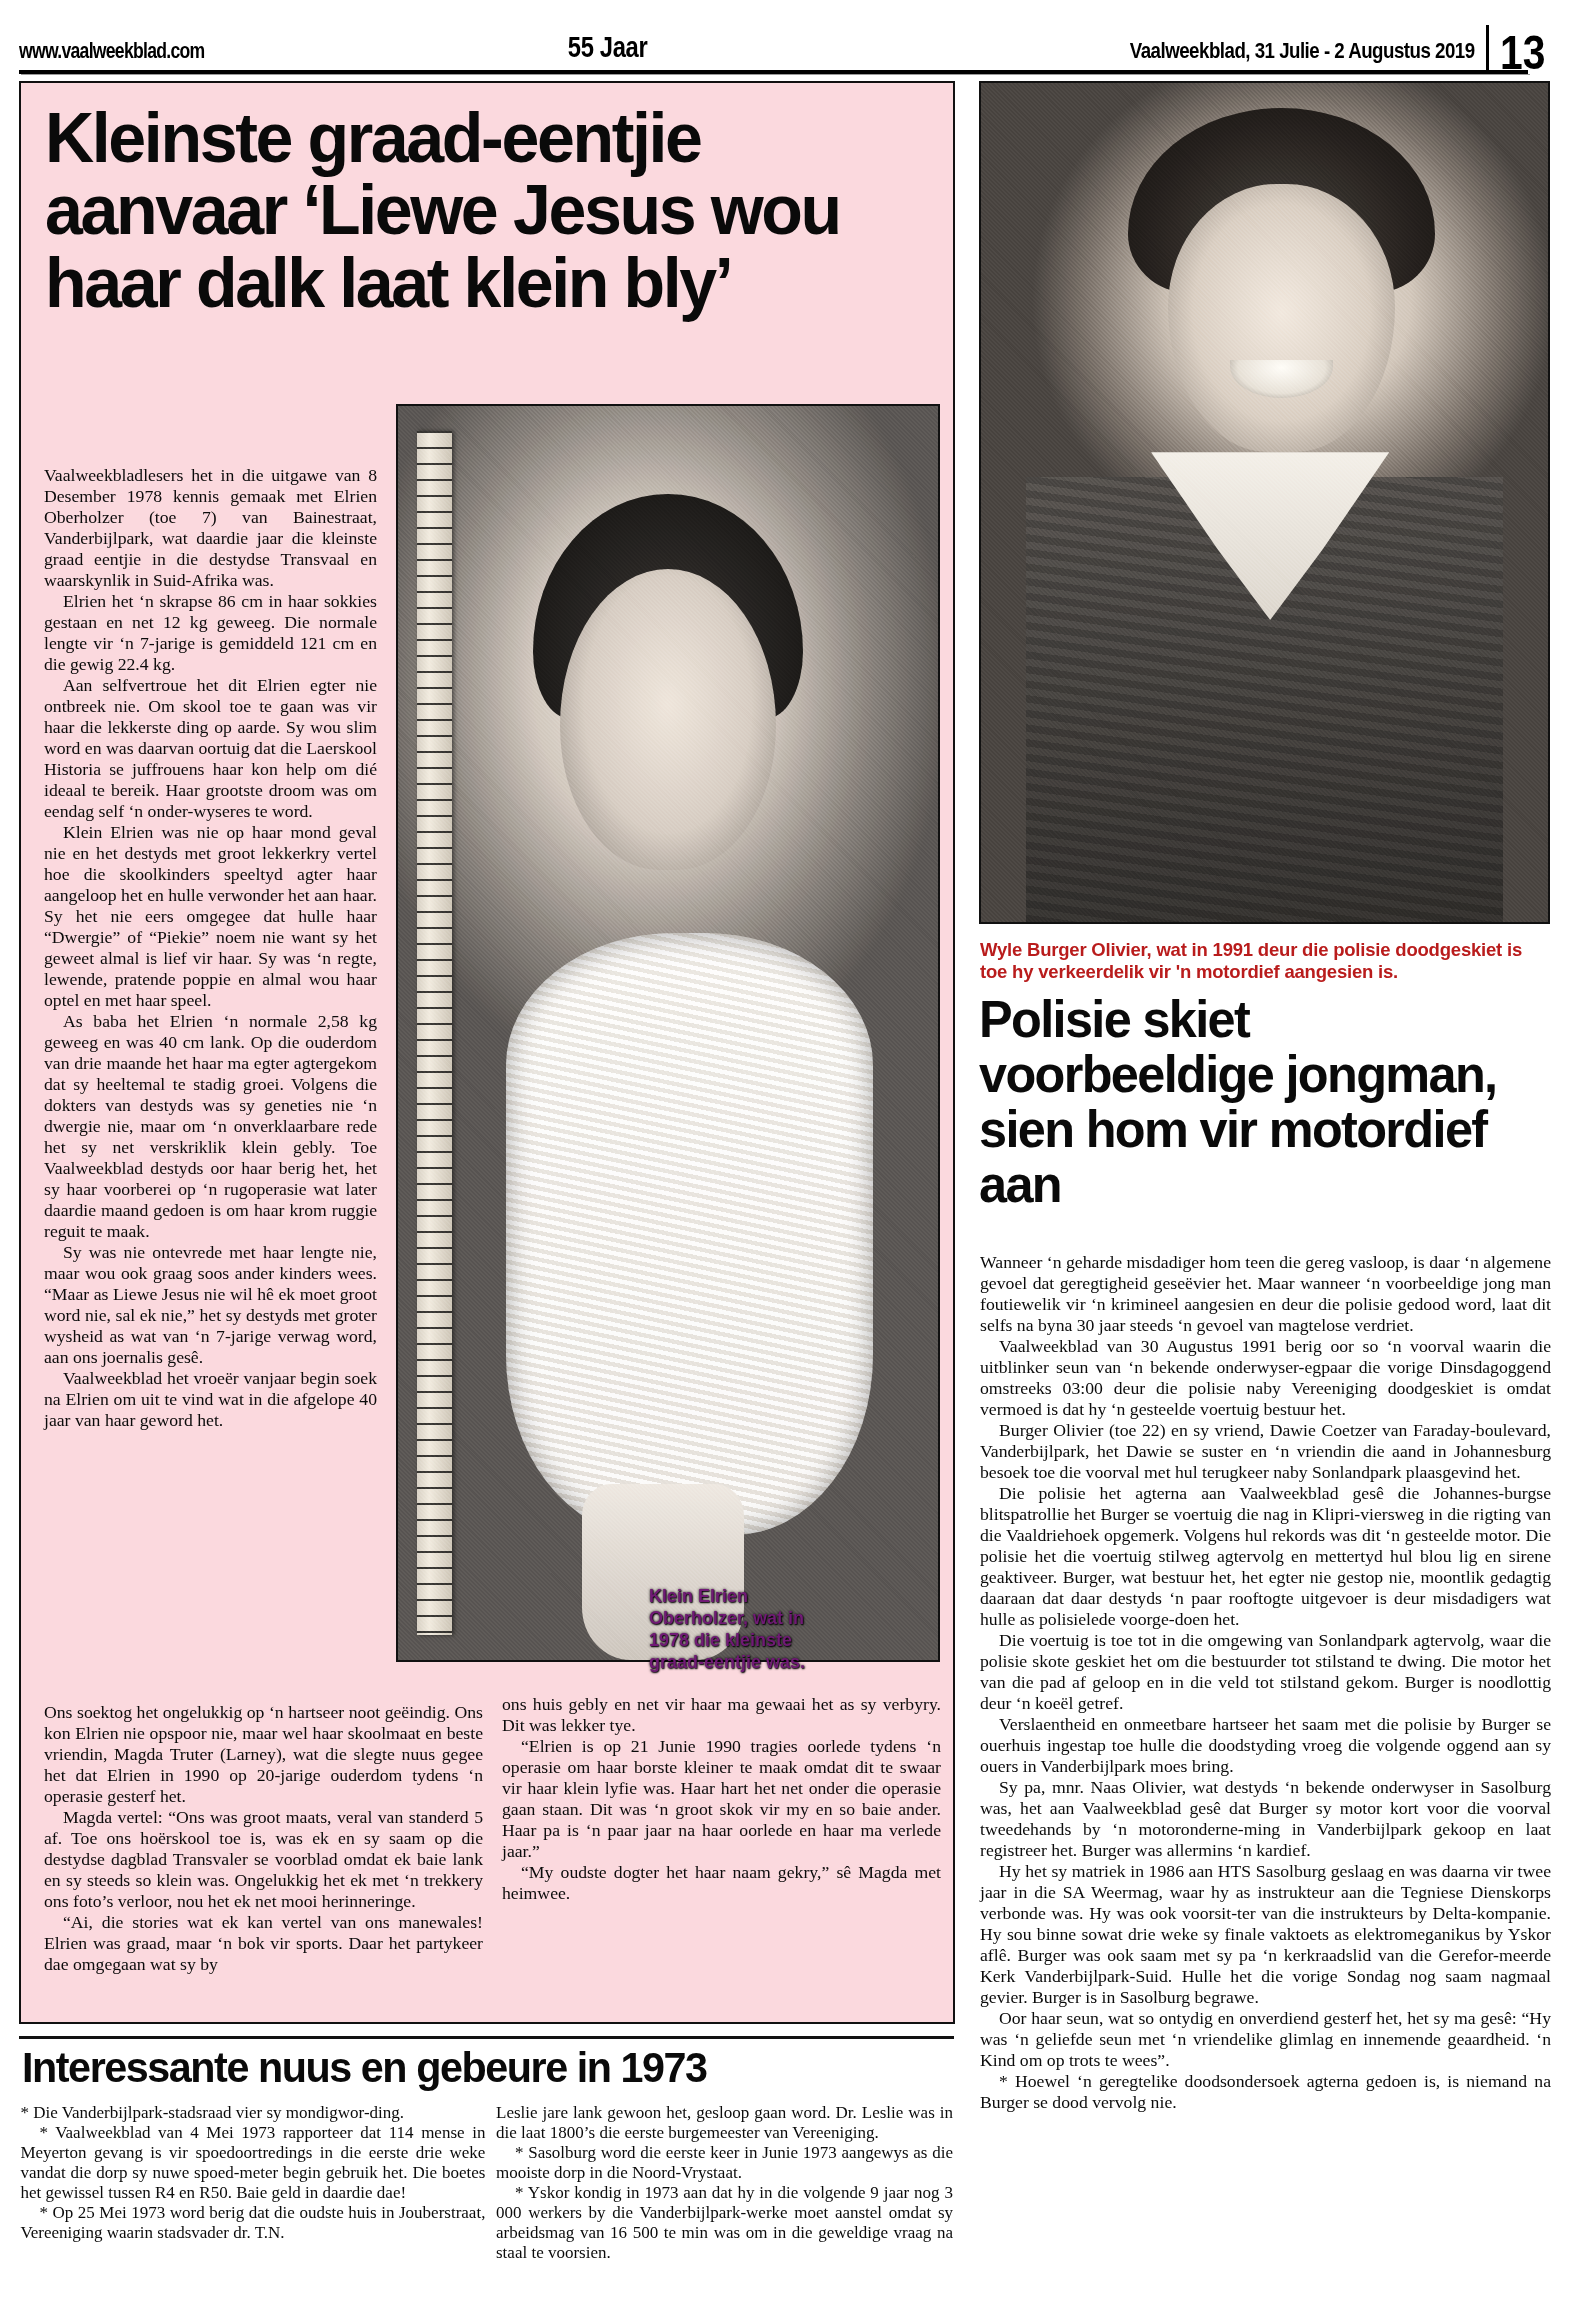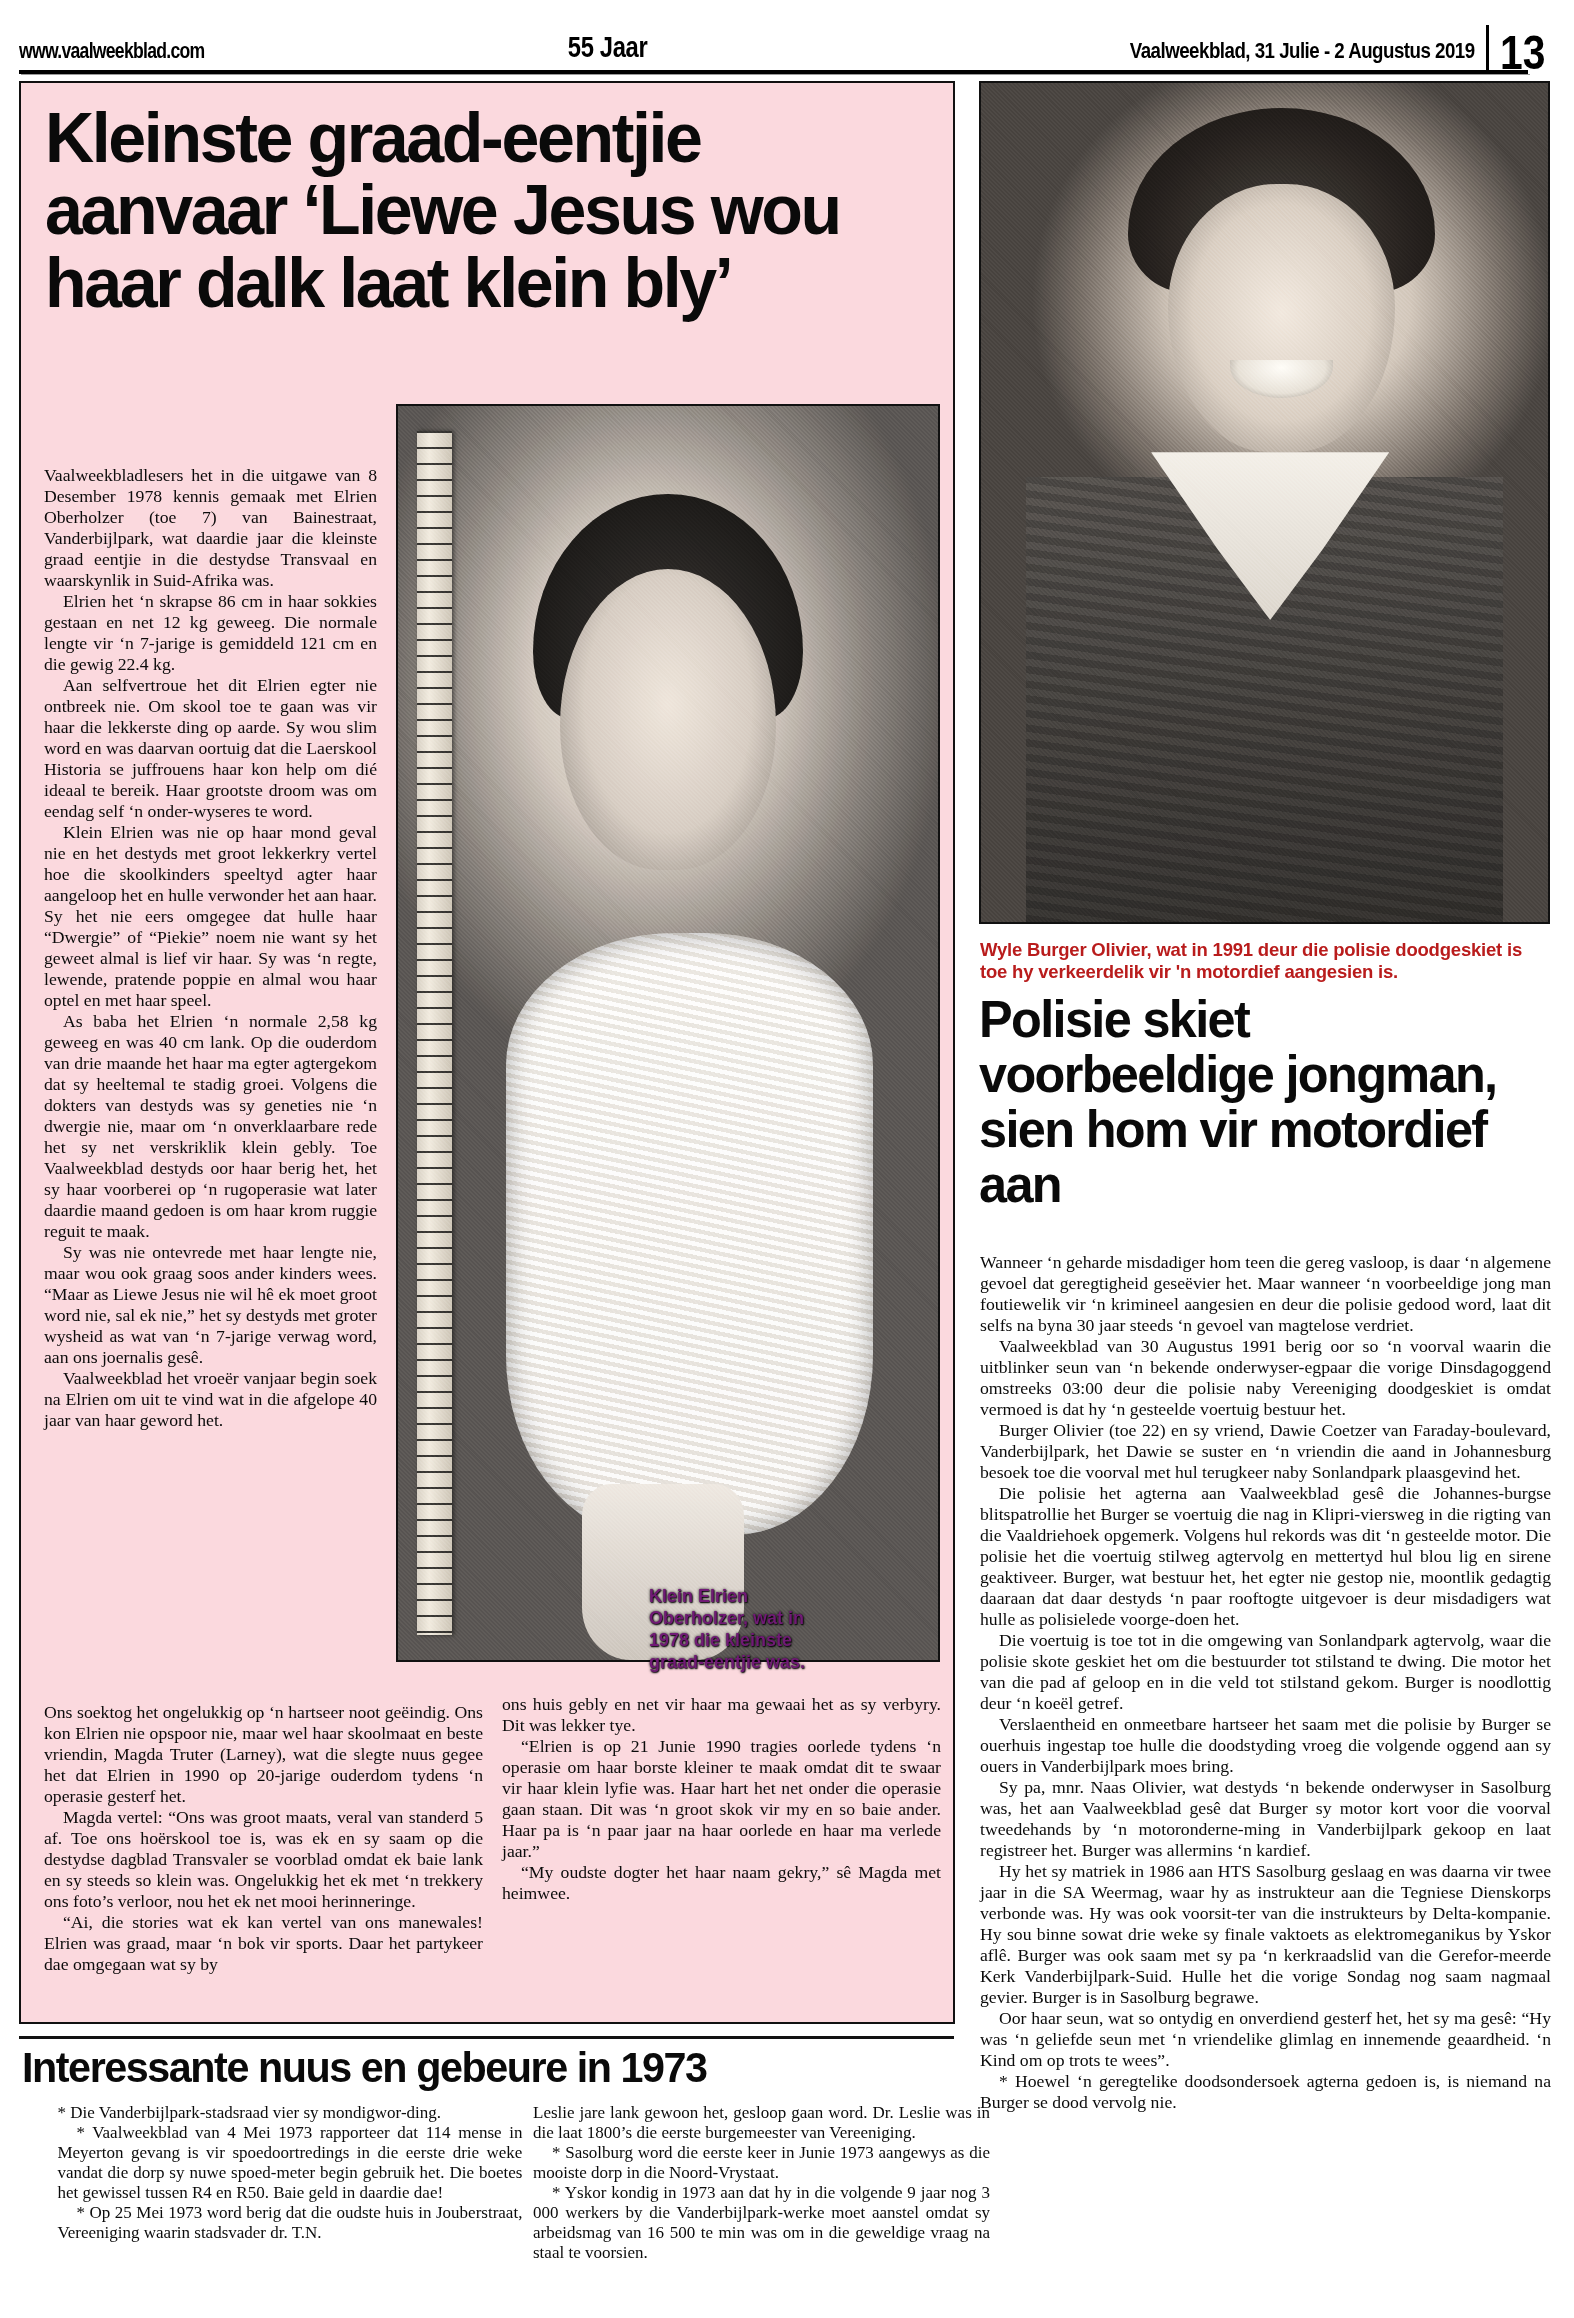--- a/index.html
+++ b/index.html
@@ -363,21 +363,20 @@
     transform-origin: left top;
     white-space: nowrap;
   }
   .col3 {
     position: absolute;
     font-family: "Liberation Serif", serif;
     font-size: 17px;
     line-height: 20px;
     color: #0b0b0b;
     text-align: justify;
-    margin-left: 37px;
   }
   .col3 p { margin: 0; text-indent: 19px; }
   .col3 p.noind { text-indent: 0; }
   #a3c1 { left: 20.4px;  top: 2103px; width: 465px; }
   #a3c2 { left: 496px; top: 2103px; width: 457px; }
 </style>
 </head>
 <body>
 
 <div id="masthead">

